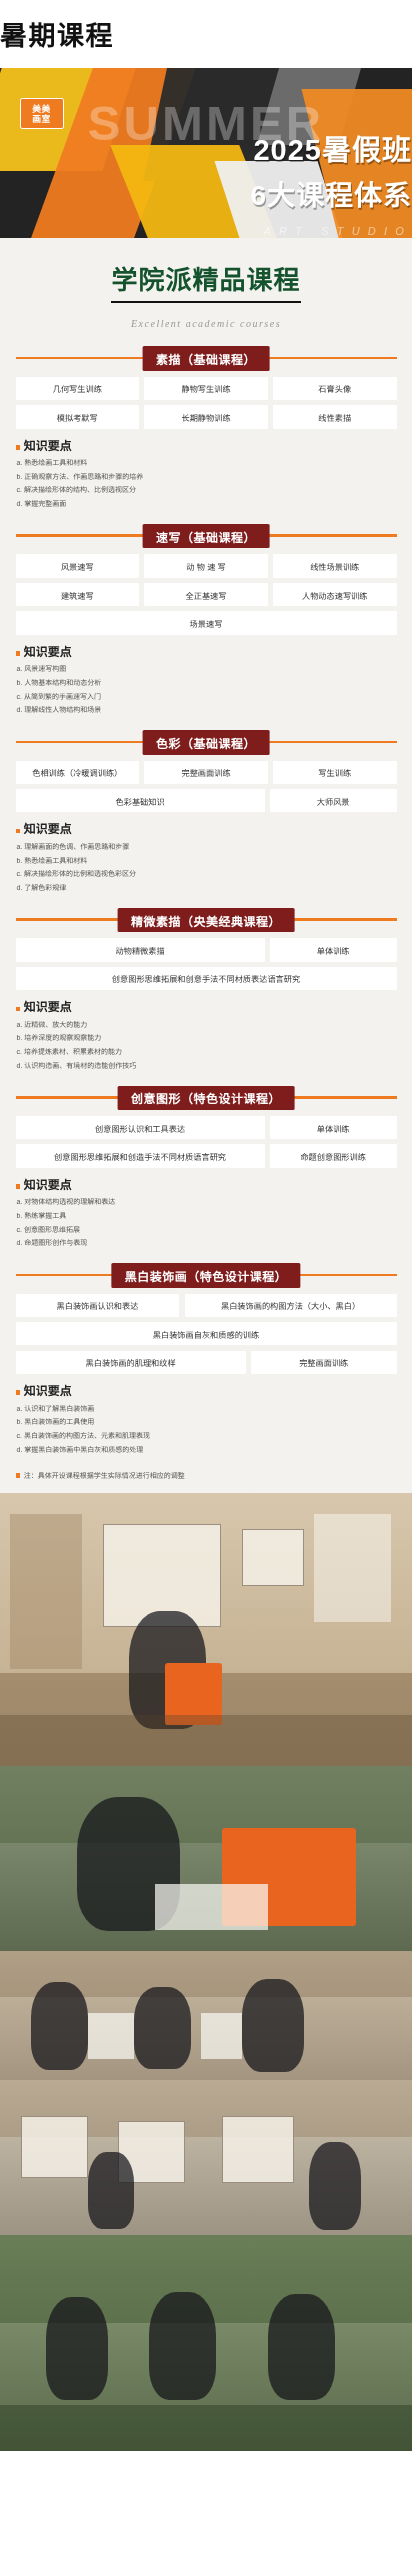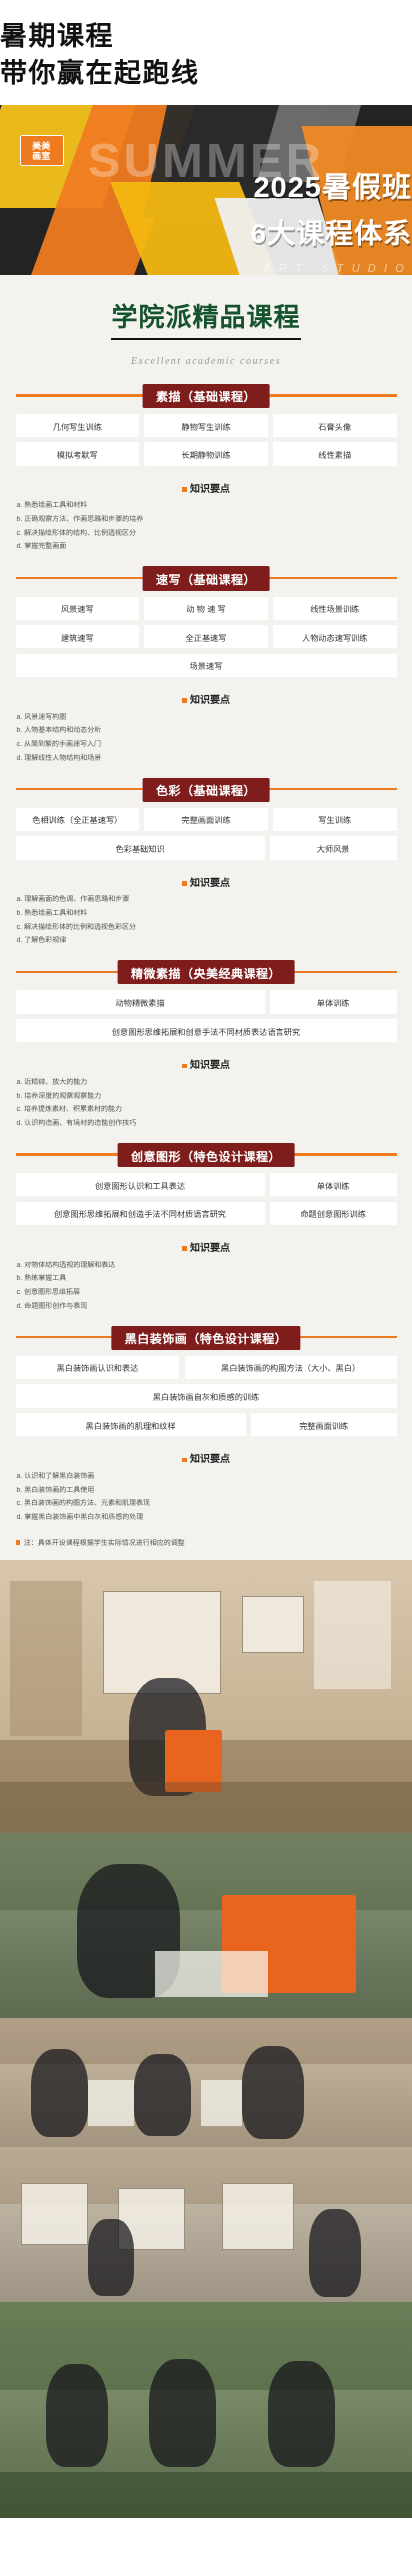--- a/index.html
+++ b/index.html
@@ -203,25 +203,24 @@
     border: 0.5px solid #dedddа;
     border-color: #dddcd8;
     text-align: center;
     font-size: 8.2px;
     color: #333333;
     padding: 5.7px 2.1px;
     border-radius: 1px;
   }
 
   .kp-title {
-    margin-top: 14px;
-    font-size: 10px;
+    margin-top: 7px;
+    font-size: 12px;
     font-weight: bold;
     color: #222222;
-    text-align: center;
   }
   .kp-title .sq {
     display: inline-block;
     width: 4.6px; height: 4.6px;
     background: #ef7b21;
     margin-right: 3.6px;
   }
   .kp-list {
     margin-top: 3.6px;
     padding-left: 1px;
@@ -276,21 +275,20 @@
   .ph-easel { position: absolute; background: rgba(245,240,230,.85); border: 1px solid rgba(90,70,50,.55); }
   .ph-board { position: absolute; background: rgba(250,248,242,.9); }
   .ph-floor { position: absolute; left:0; right:0; bottom:0; background: rgba(120,95,65,.45); }
   .ph-orange { position: absolute; background: #e8641f; border-radius: 3.1px; }
 </style>
 </head>
 <body>
 
 <div class="hero-title">
   <div class="line">暑期课程</div>
-  <div class="line">带你赢在起跑线</div>
 </div>
 
 <div class="summer-banner">
   <div class="shape sb-yellow1"></div>
   <div class="shape sb-orange1"></div>
   <div class="shape sb-dark"></div>
   <div class="shape sb-gray"></div>
   <div class="shape sb-yellow2"></div>
   <div class="shape sb-white"></div>
   <div class="shape sb-orange2"></div>
@@ -368,21 +366,21 @@
         <li>d. 理解线性人物结构和场景</li>
       </ul>
     </div>
 
     <div class="course-block">
       <div class="course-header">
         <div class="bar"></div>
         <div class="chip">色彩（基础课程）</div>
       </div>
       <div class="chip-row">
-        <div class="cell">色相训练（全正基速写）</div>
+        <div class="cell">色相训练（冷暖调训练）</div>
         <div class="cell">完整画面训练</div>
         <div class="cell">写生训练</div>
       </div>
       <div class="chip-row">
         <div class="cell" style="flex:2">色彩基础知识</div>
         <div class="cell">大师风景</div>
       </div>
       <div class="kp-title">
         <span class="sq"></span><span>知识要点</span>
       </div>

